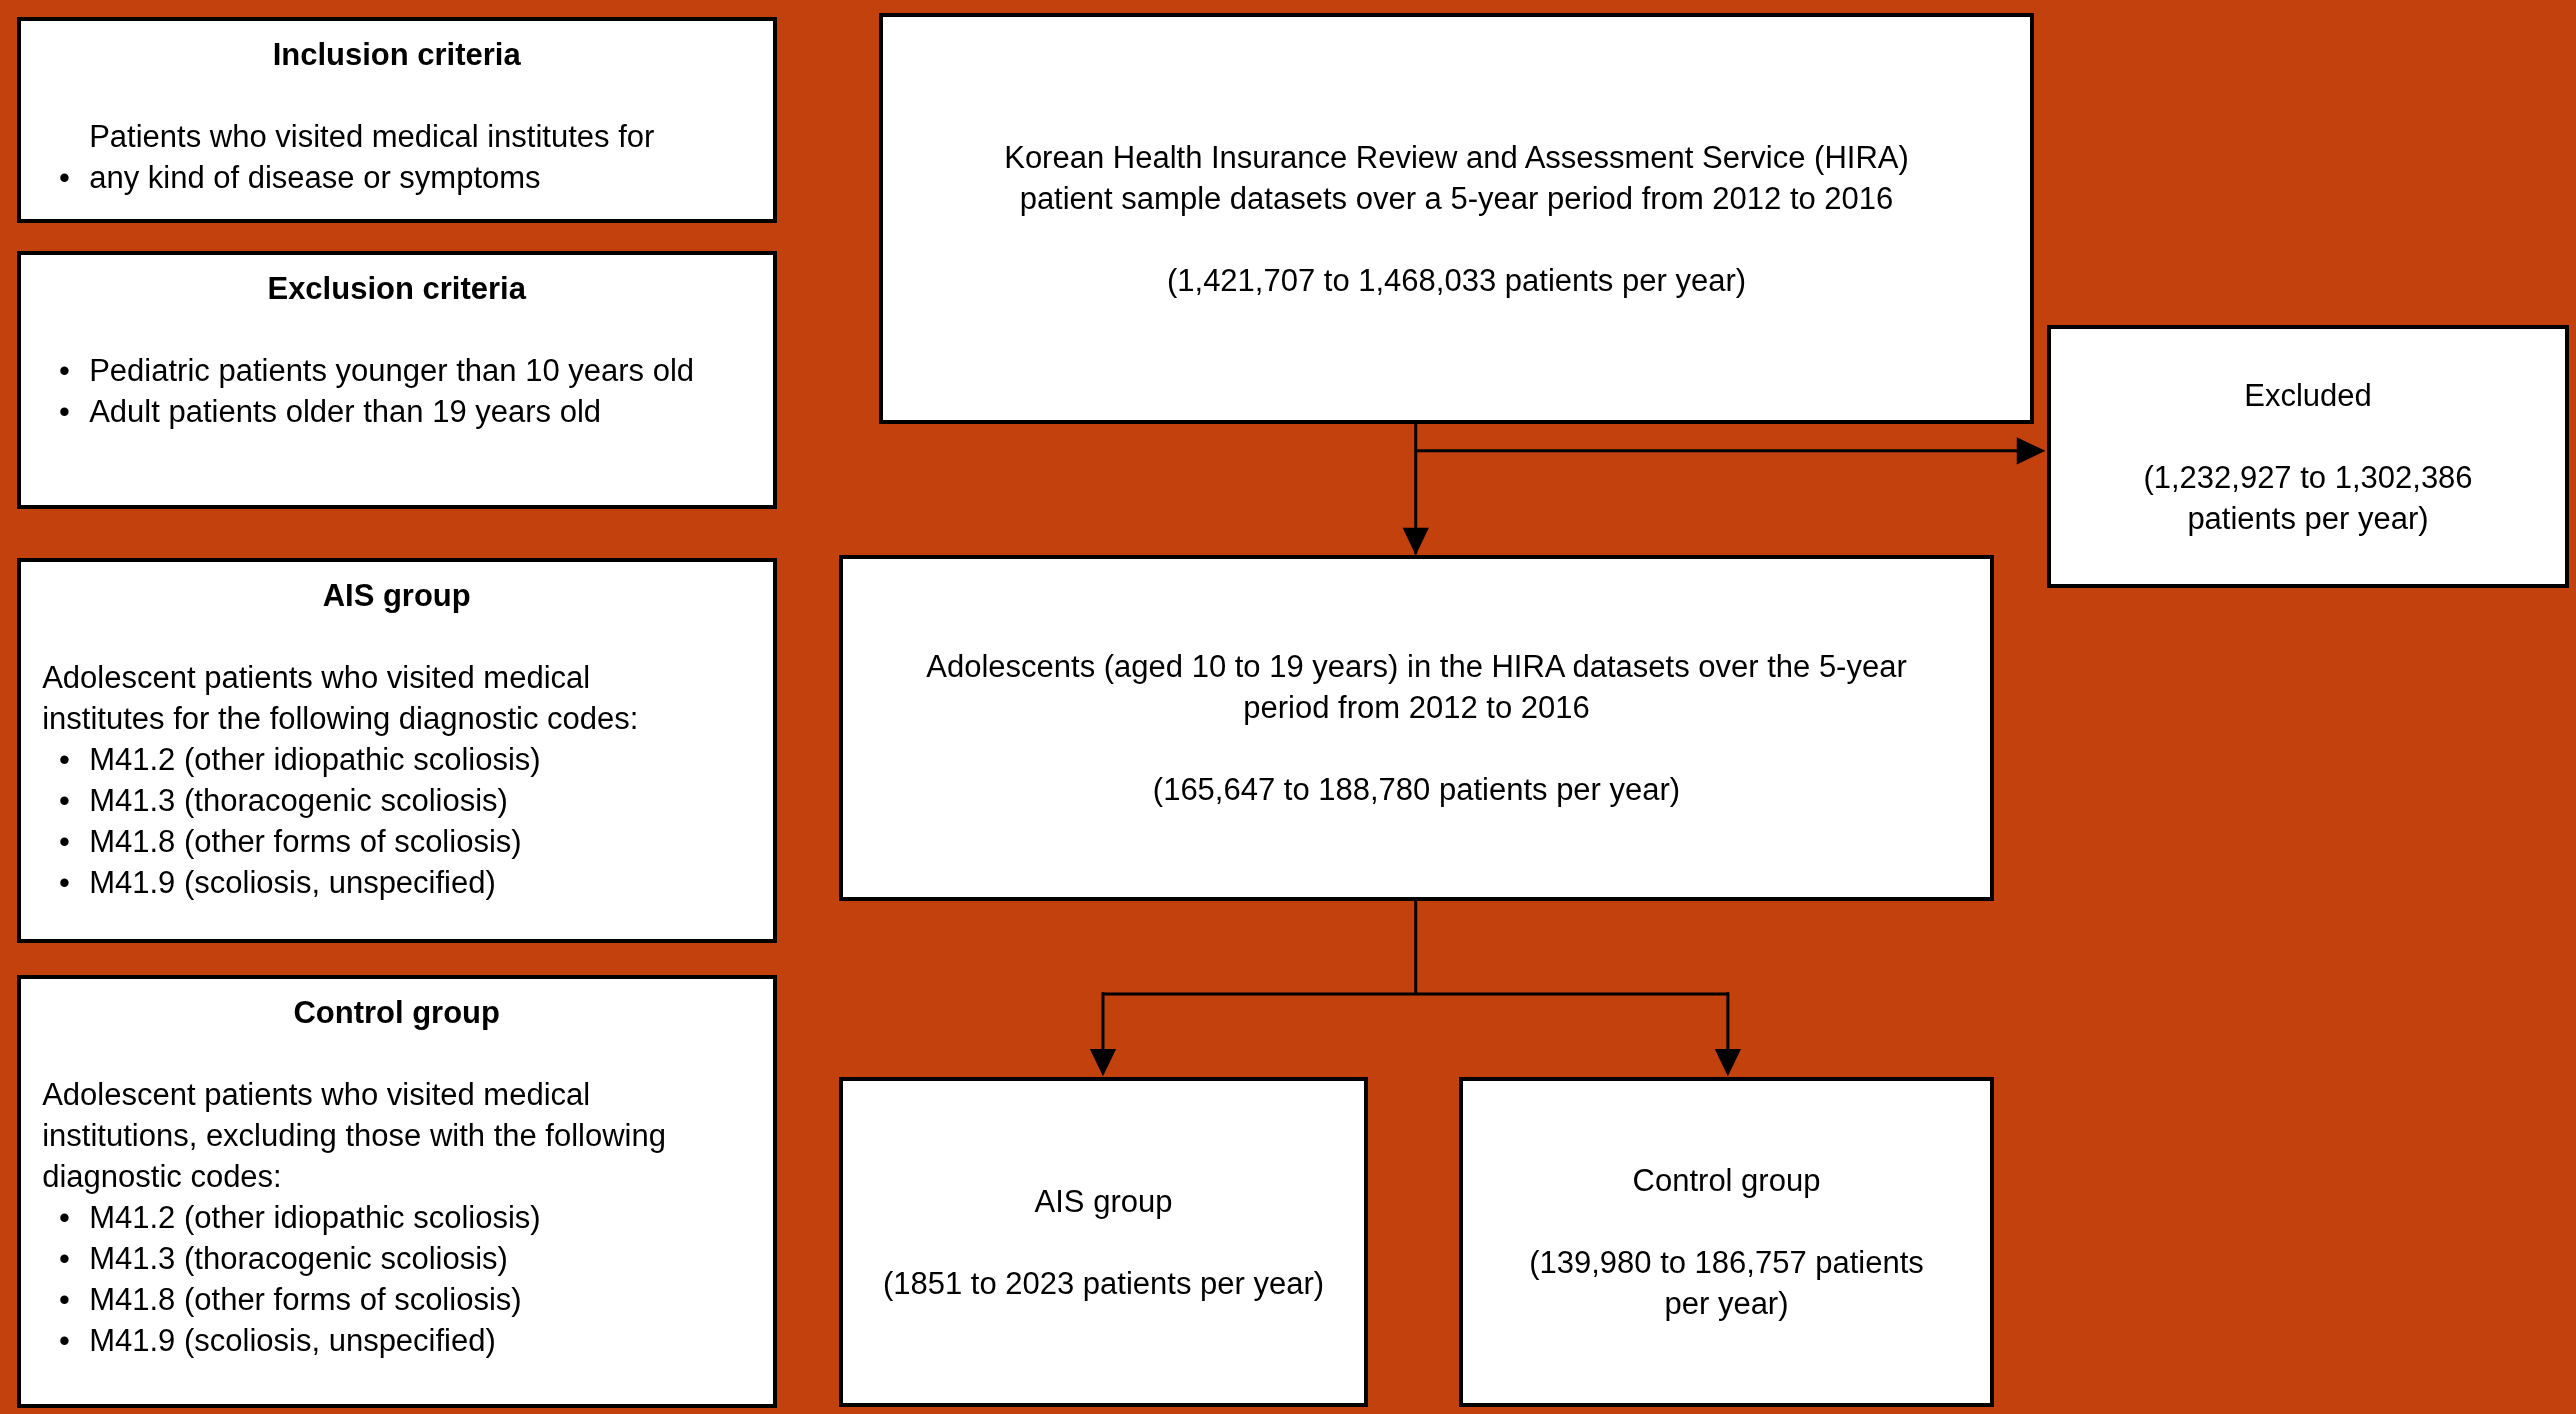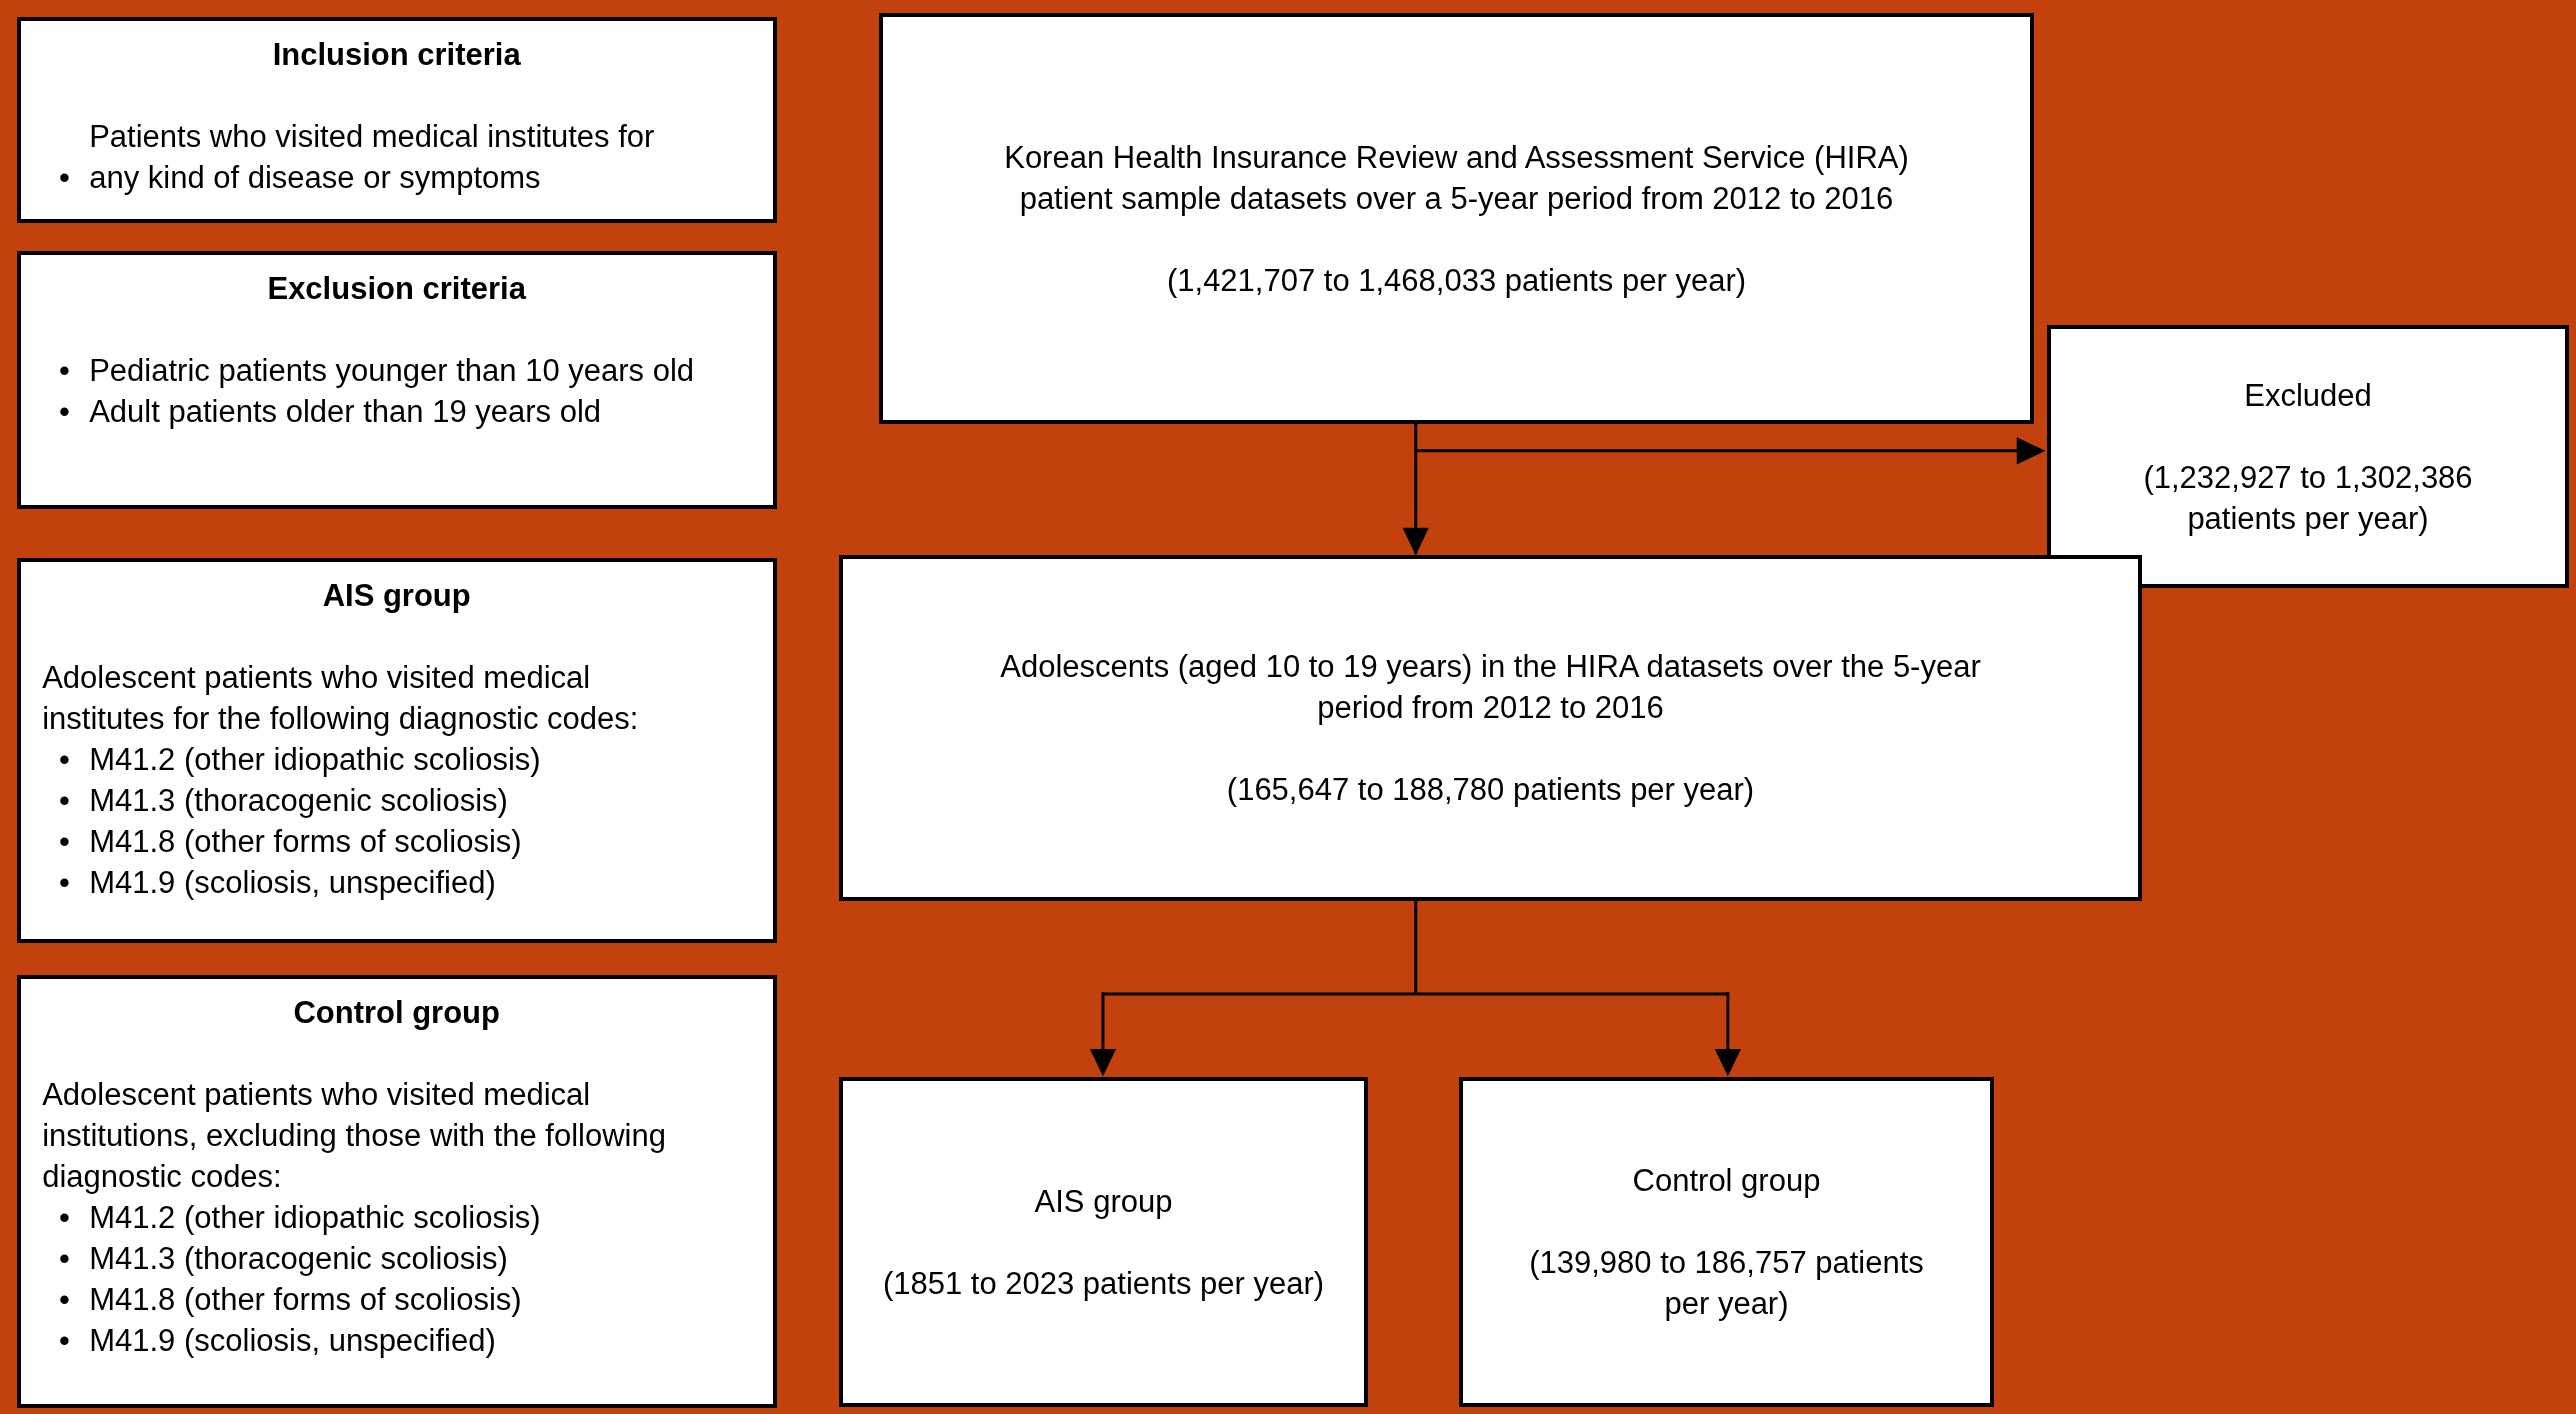--- a/index.html
+++ b/index.html
@@ -65,21 +65,21 @@
     align-items: center;
     justify-content: center;
     text-align: center;
     gap: 41px;
     padding: 12px 21.5px;
   }
   .flow-text, .flow-note, .flow-title {
     white-space: pre-line;
   }
   #box-hira        { left: 839px; top: 13px;   width: 1155px; height: 411px; margin-left: 40px; }
-  #box-adolescents { left: 839px; top: 555px;  width: 1303px; height: 346px; }
+  #box-adolescents { left: 839px; top: 555px;  width: 1155px; height: 346px; }
   #box-excluded    { left: 2047px; top: 325px;  width: 522px;  height: 263px; text-align: center; }
   #box-ais-flow    { left: 839px; top: 1077px; width: 529px;  height: 330px; }
   #box-ctrl-flow   { left: 1459px; top: 1077px; width: 535px;  height: 330px; }
   #box-inclusion   { top: 16.7px;   height: 206px; }
   #box-exclusion   { top: 251px;  height: 258px; }
   #box-ais-crit    { top: 558px;  height: 385px; }
   #box-ctrl-crit   { top: 975px; height: 433px; }
   #connectors {
     position: absolute;
     left: 0;

